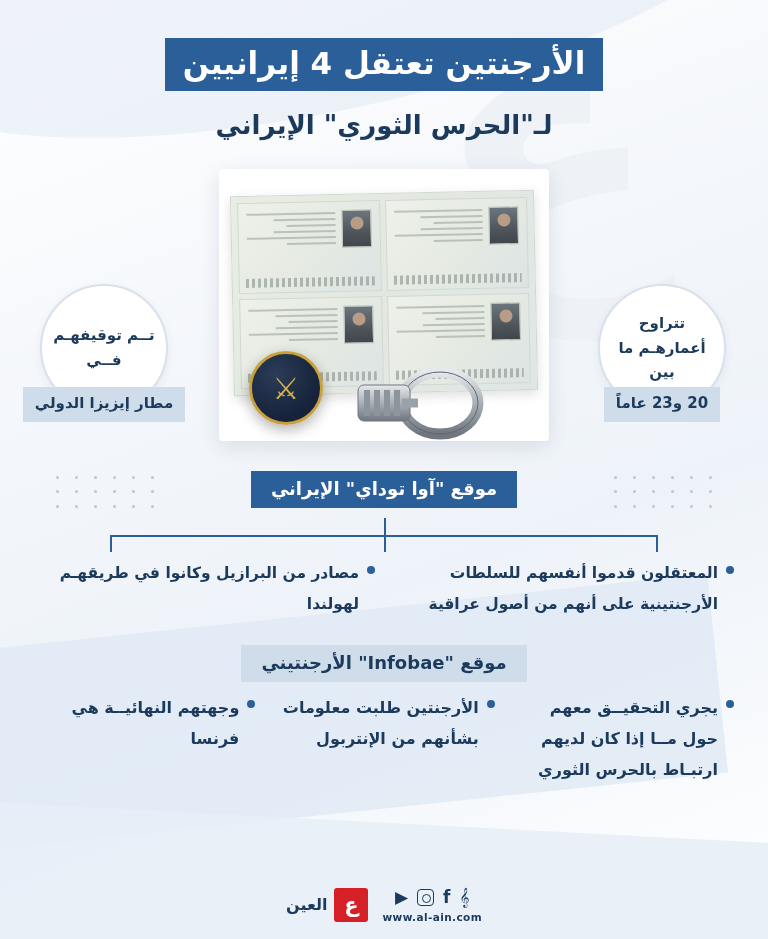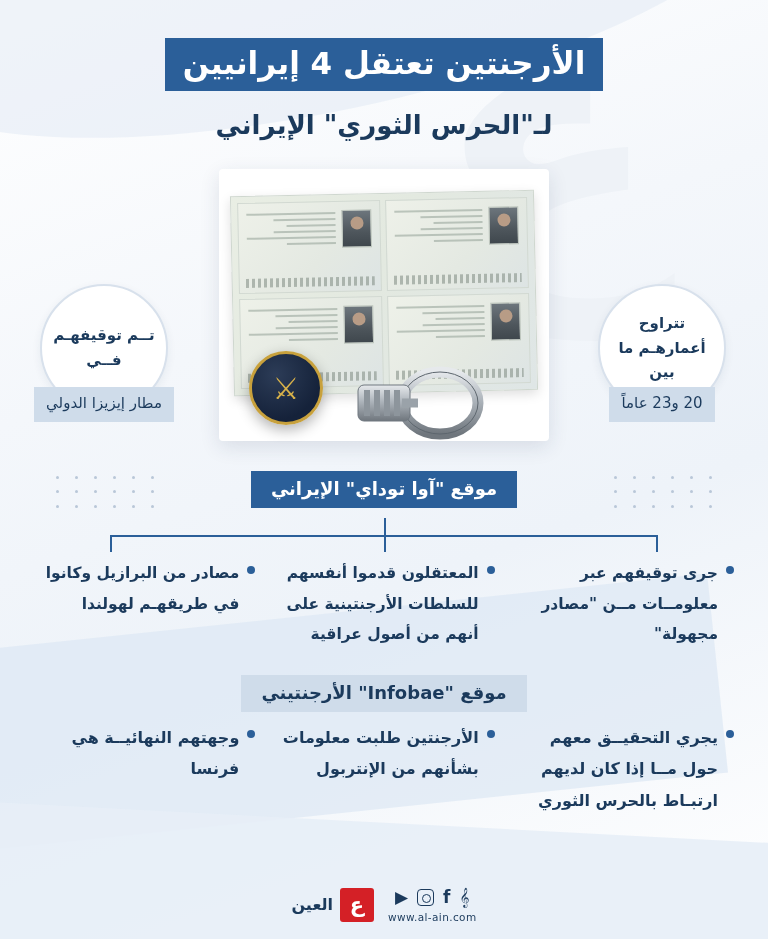--- a/index.html
+++ b/index.html
@@ -167,21 +167,21 @@
     z-index: 5;
   }
   .circle.left  { left: 40px;  top: 284px; }
   .circle.right { left: 598px; top: 284px; }
   .circle-tag {
     position: absolute;
     bottom: -12px;
     background: #cfdcea;
     color: #1b3a5c;
     font-size: 15px;
-    font-weight: 400;
+    font-weight: 700;
     padding: 4px 12px 6px;
     white-space: nowrap;
   }
   .dots {
     position: absolute;
     width: 110px; height: 40px;
     display: grid;
     grid-template-columns: repeat(6, 1fr);
     grid-template-rows: repeat(3, 1fr);
     gap: 4px;
@@ -298,21 +298,21 @@
   }
   .brand-mark {
     width: 34px; height: 34px;
     background: #d42026;
     color: #fff;
     font-size: 21px; font-weight: 700;
     display: flex; align-items: center; justify-content: center;
     border-radius: 3px;
   }
   .brand-text { color: #1b3a5c; font-size: 16px; font-weight: 700; line-height: 1.1; }
-  .site-url { color: #1b3a5c; font-size: 10.5px; font-weight: 400; letter-spacing: .4px; direction: ltr; }
+  .site-url { color: #1b3a5c; font-size: 10.5px; font-weight: 700; letter-spacing: .4px; direction: ltr; }
   .footer-left { display: flex; flex-direction: column; align-items: center; gap: 4px; }
 </style>
 </head>
 <body>
 
 <div class="page">
 
   <div class="watermark">ع</div>
   <div class="bg-swoosh sw1"></div>
   <div class="bg-swoosh sw2"></div>
@@ -459,24 +459,20 @@
       <div class="connector">
         <div class="vtop"></div>
         <div class="hline"></div>
         <div class="vl"></div>
         <div class="vm"></div>
         <div class="vr"></div>
       </div>
       <div class="facts">
         <div class="fact">
           <span class="bullet"></span>
-          <span>جرى توقيفهم عبر معلومــات مــن "مصادر مجهولة"</span>
-        </div>
-        <div class="fact">
-          <span class="bullet"></span>
           <span>المعتقلون قدموا أنفسهم للسلطات الأرجنتينية على أنهم من أصول عراقية</span>
         </div>
         <div class="fact">
           <span class="bullet"></span>
           <span>مصادر من البرازيل وكانوا في طريقهـم لهولندا</span>
         </div>
       </div>
     </div>
 
     <div style="margin-top:26px;">

